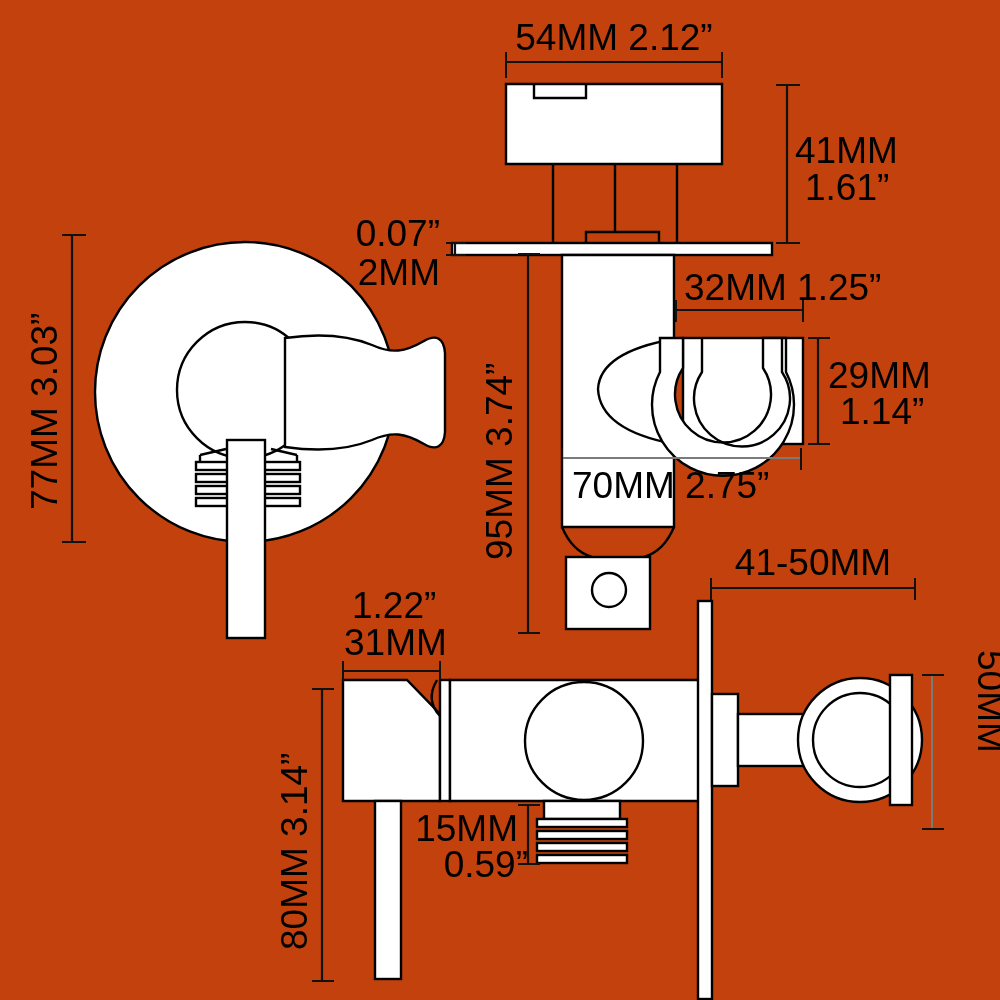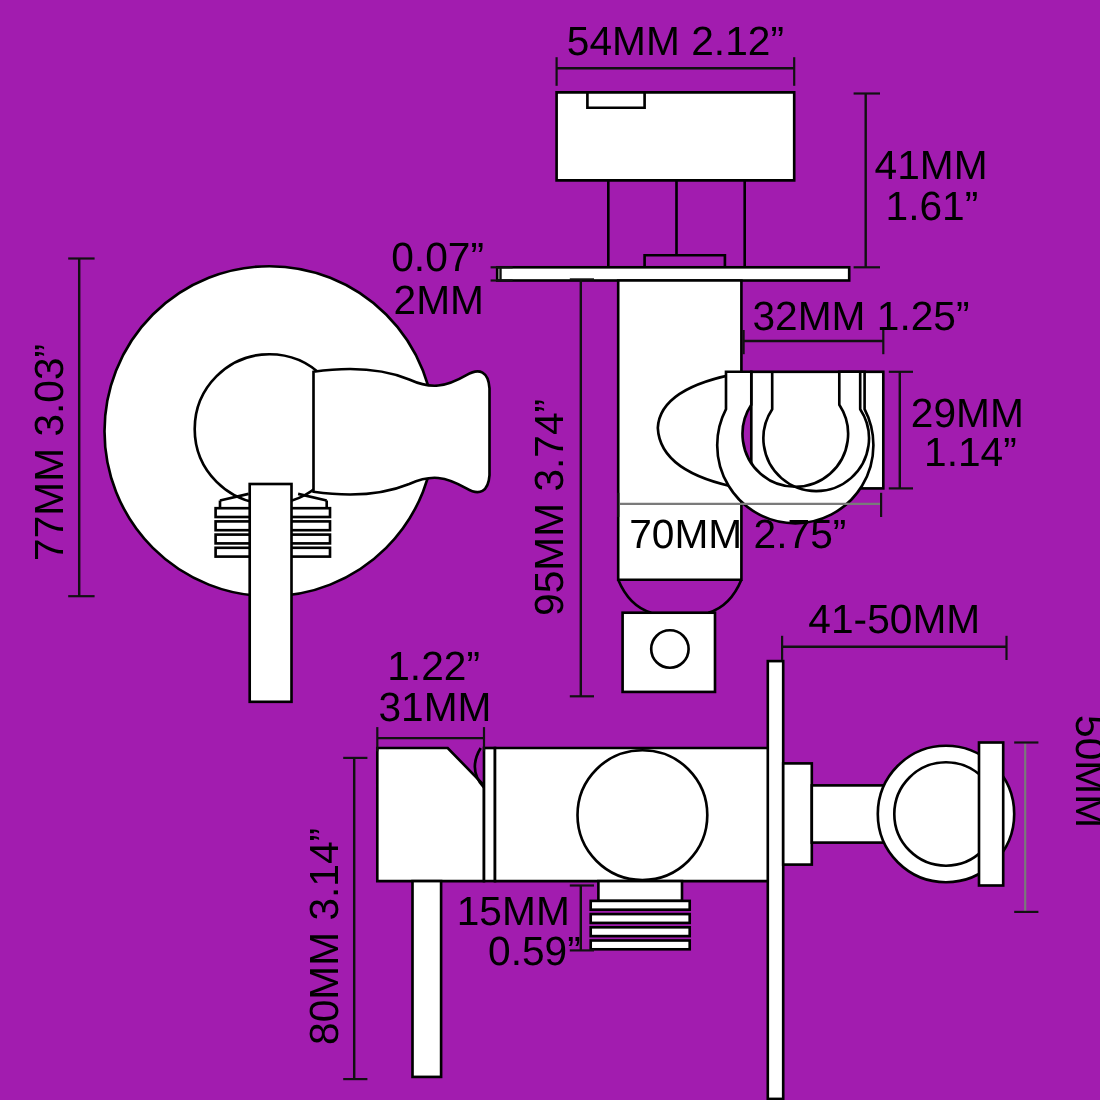--- a/index.html
+++ b/index.html
@@ -11,21 +11,21 @@
   body {
     width: 1000px;
     height: 1000px;
     font-family: "Liberation Sans", sans-serif;
     overflow: hidden;
   }
   #sheet {
     position: relative;
     width: 1000px;
     height: 1000px;
-    background: #a21caf;
+    background: #c2410c;
   }
   #sheet svg {
     position: absolute;
     top: 0;
     left: 0;
   }
   .dim-text {
     font-family: "Liberation Sans", sans-serif;
     font-size: 37px;
     fill: #000000;

